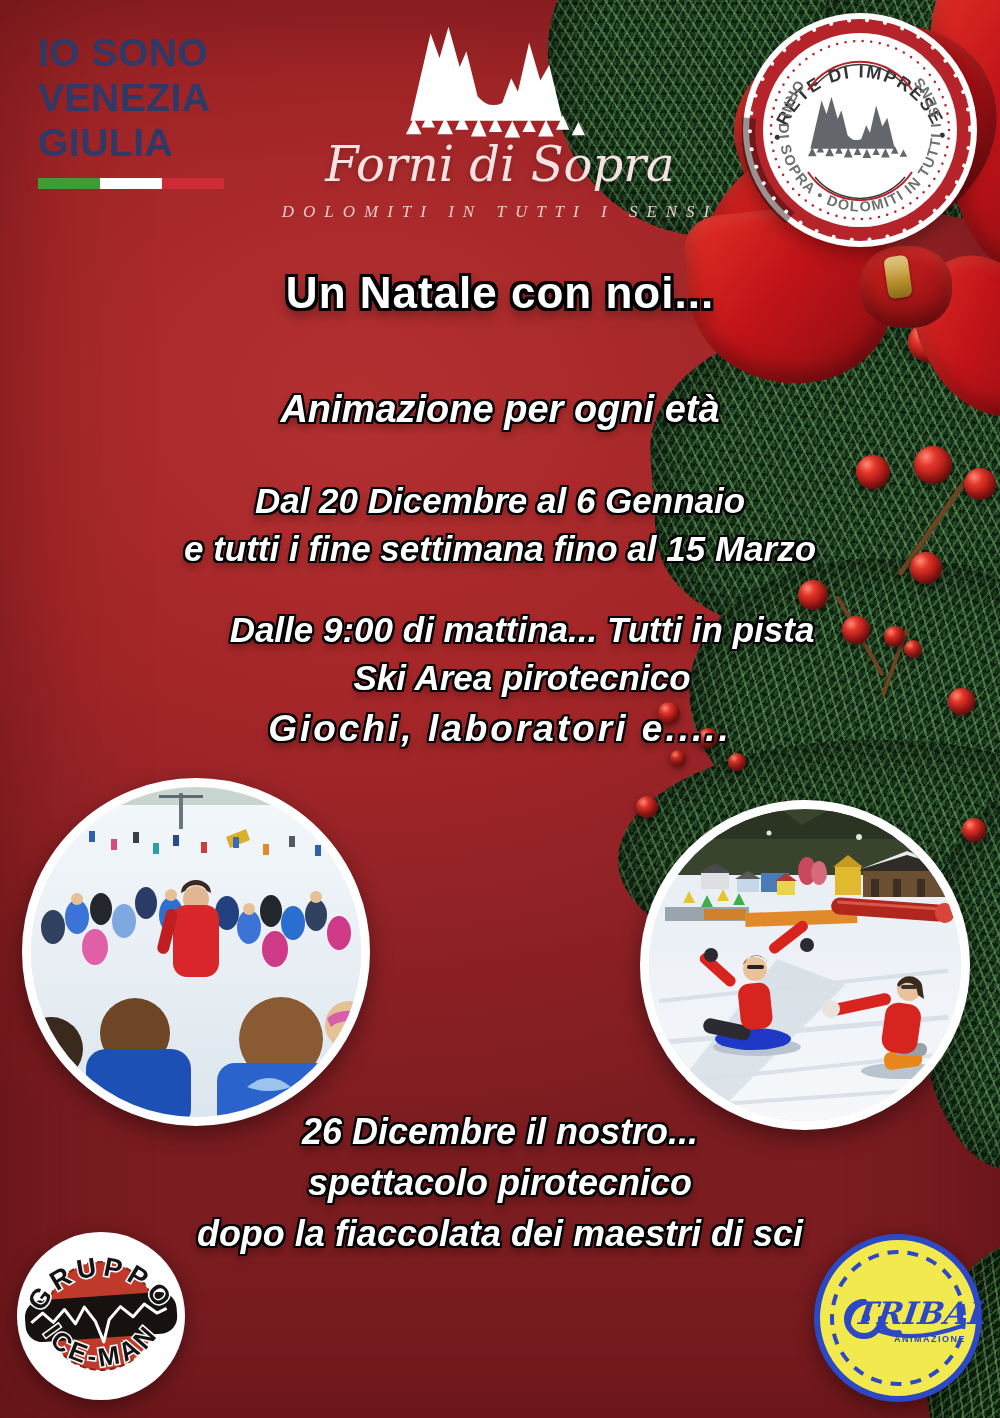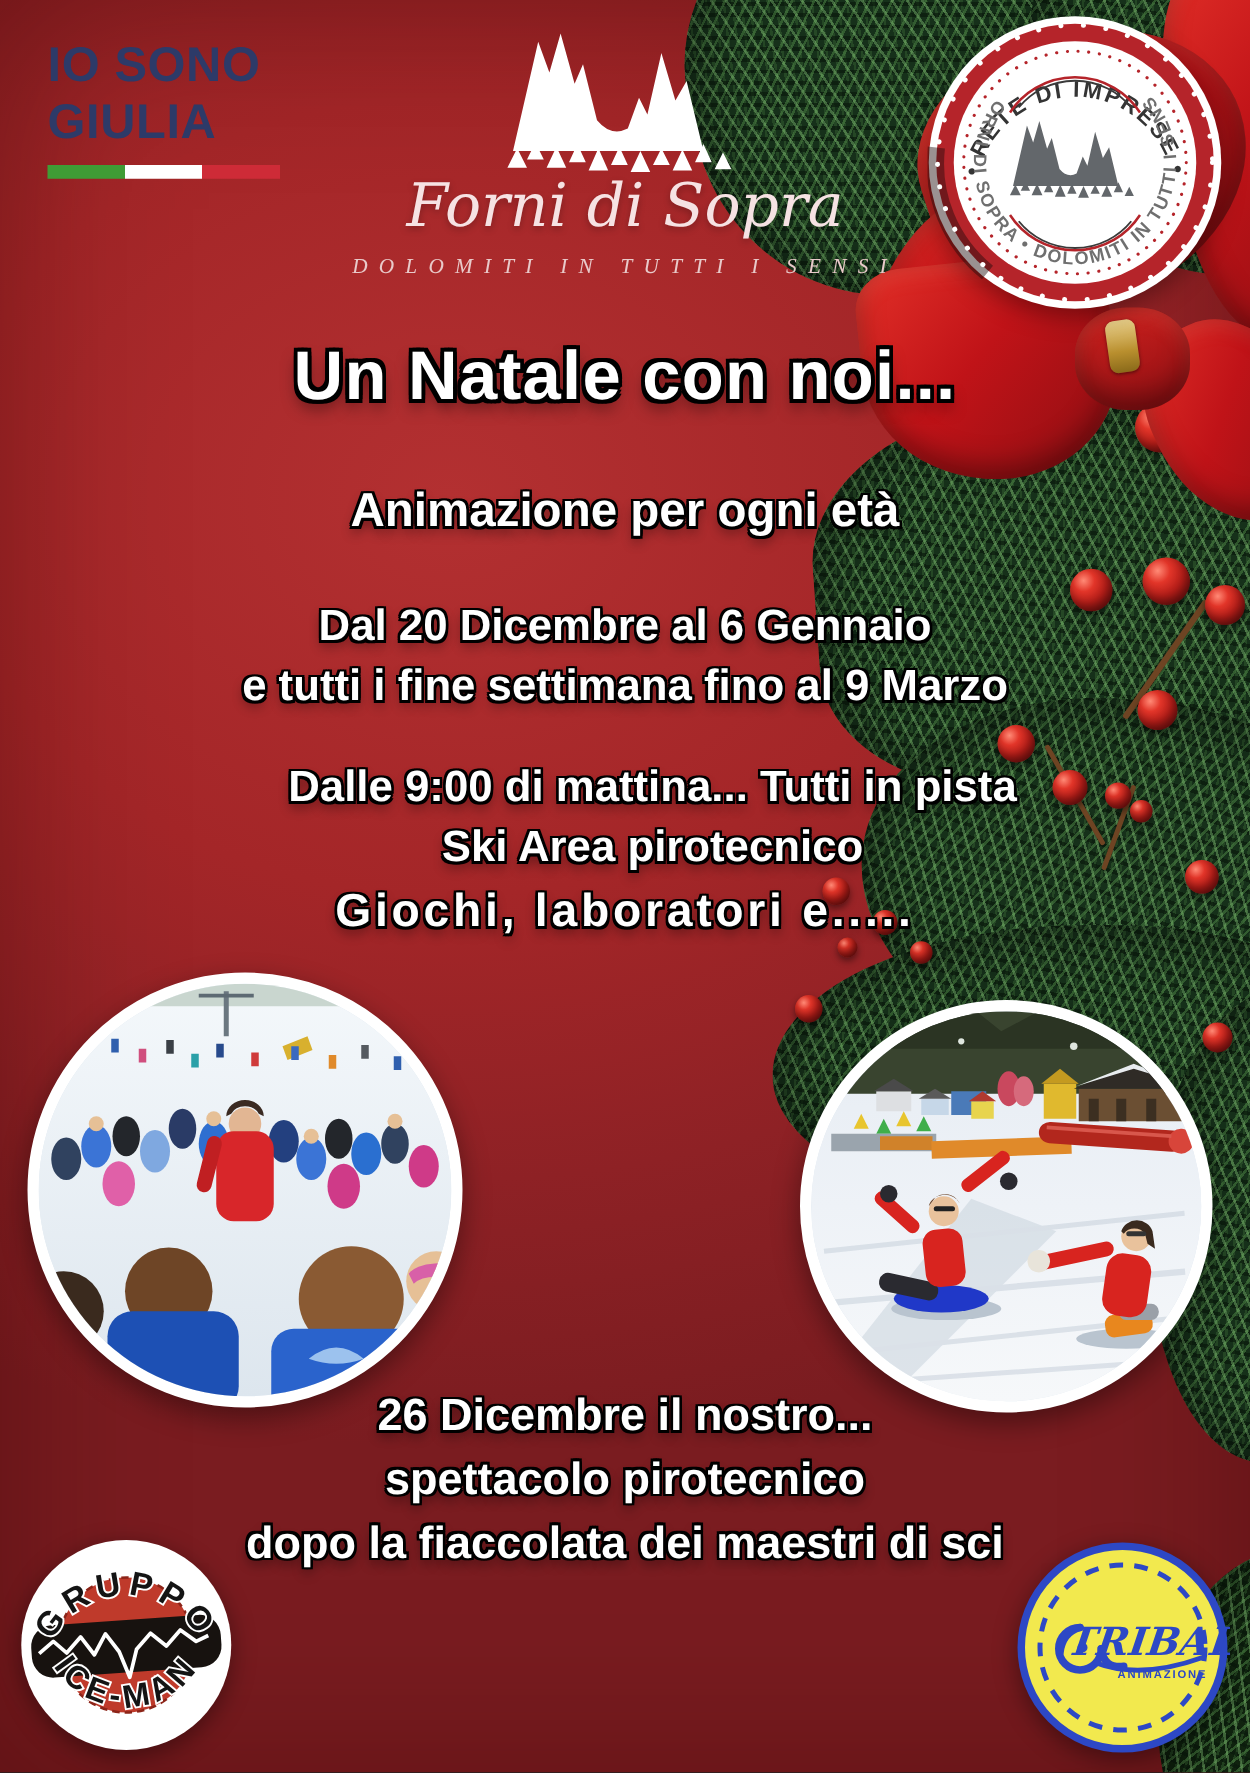--- a/index.html
+++ b/index.html
@@ -41,27 +41,27 @@
   .brand-script{font-family:"DejaVu Serif","Liberation Serif",serif;font-style:italic;
     font-size:48px;color:#f6e2e3;line-height:1;margin-top:-6px;text-shadow:0 2px 6px rgba(0,0,0,.25);}
   .brand-tag{font-family:"Liberation Serif",serif;font-size:17px;color:#e9caca;letter-spacing:9px;margin-top:14px;font-style:italic;}
   .badge{left:742px;top:12px;width:236px;height:236px;z-index:5;filter:drop-shadow(0 6px 10px rgba(0,0,0,.35));}
   
   .txt{position:absolute;left:0;right:0;text-align:center;color:#fff;font-weight:bold;z-index:7;}
   .stroke-sm{text-shadow:
     -2px -2px 0 #000,0 -2px 0 #000,2px -2px 0 #000,
     -2px 0 0 #000,2px 0 0 #000,
     -2px 2px 0 #000,0 2px 0 #000,2px 2px 0 #000,
-    0 5px 9px rgba(0,0,0,.45);}
+    0 5px 9px rgba(0,0,0,.45); font-style: italic;}
   .stroke-lg{text-shadow:
     -3px -3px 0 #000,0 -3px 0 #000,3px -3px 0 #000,
     -3px 0 0 #000,3px 0 0 #000,
     -3px 3px 0 #000,0 3px 0 #000,3px 3px 0 #000,
     0 7px 12px rgba(0,0,0,.5);}
-  .title{top:268px;font-size:55px;letter-spacing:1px;}
+  .title{top:268px;font-size:44px;letter-spacing:1px;}
   .subtitle{top:388px;font-size:38px;}
   .dates{top:477px;font-size:35px;line-height:1.36;}
   .schedule{top:606px;font-size:35px;line-height:1.36;padding-left:44px;}
   .acts{top:703px;font-size:37px;line-height:1.38;letter-spacing:3px;}
   .finale{top:1106px;font-size:36px;line-height:1.42;}
   
   .photo{position:absolute;border-radius:50%;border:9px solid #fff;overflow:hidden;
     box-shadow:0 8px 22px rgba(0,0,0,.4);z-index:7;background:#dfe8f0;}
   .photo svg{display:block;}
   
@@ -104,20 +104,21 @@
   <div class="bow" style="left:940px;top:-30px;width:130px;height:300px;border-radius:30% 0 40% 45%;transform:rotate(-8deg);z-index:4;"></div>
   <div class="bow" style="left:738px;top:28px;width:262px;height:212px;border-radius:45% 55% 60% 40%;transform:rotate(-18deg);z-index:4;"></div>
   <div class="bow" style="left:702px;top:148px;width:122px;height:205px;border-radius:50% 40% 55% 45%;transform:rotate(24deg);z-index:4;"></div>
   <div class="bow" style="left:690px;top:208px;width:202px;height:176px;border-radius:20% 20% 50% 60%;transform:rotate(-6deg);z-index:4;"></div>
   <div class="bow" style="left:924px;top:252px;width:126px;height:170px;border-radius:40% 50% 45% 55%;transform:rotate(-25deg);z-index:4;"></div>
   <div class="bow" style="left:860px;top:246px;width:92px;height:82px;border-radius:45%;z-index:4;background:linear-gradient(160deg,#d2221f,#8c0e12);"></div>
   <div class="gold" style="left:886px;top:256px;width:24px;height:42px;transform:rotate(-8deg);z-index:4;"></div>
 
   <div class="abs fvg">
     <div>IO SONO</div>
+    <div>VENEZIA</div>
     <div>GIULIA</div>
     <div class="flag"></div>
   </div>
 
   <div class="abs brand">
     <svg width="464" height="128" viewBox="0 0 464 128">
       <defs>
         <path id="mtn" d="M-80,40 L-62,-38 L-54,-16 L-46,-44 L-36,-8 L-30,-22 L-20,18 Q-10,30 2,24 L10,2 L16,14 L26,-30 L36,4 L44,-10 L56,40 Z"></path>
         <path id="trees" d="M-84,52 l7,-14 l7,14 z M-70,46 l6,-12 l6,12 z M-56,52 l7,-15 l7,15 z M-40,48 l6,-13 l6,13 z M-26,54 l7,-16 l7,16 z M-10,50 l6,-13 l6,13 z M4,55 l7,-15 l7,15 z M20,50 l6,-12 l6,12 z M34,54 l7,-15 l7,15 z M50,48 l6,-13 l6,13 z M64,53 l6,-12 l6,12 z"></path>
       </defs>
@@ -155,21 +156,21 @@
       <use href="#mtn" fill="#63676b"></use>
       <use href="#trees" fill="#63676b"></use>
     </g>
   </svg>
 
   <div class="txt title stroke-lg">Un Natale con noi...</div>
   <div class="txt subtitle stroke-sm">Animazione per ogni età</div>
 
   <div class="txt dates stroke-sm">
     <div>Dal 20 Dicembre al 6 Gennaio</div>
-    <div>e tutti i fine settimana fino al 9 Marzo</div>
+    <div>e tutti i fine settimana fino al 15 Marzo</div>
   </div>
 
   <div class="txt schedule stroke-sm">
     <div>Dalle 9:00 di mattina... Tutti in pista</div>
     <div>Ski Area pirotecnico</div>
   </div>
 
   <div class="txt acts stroke-sm">
     <div>Giochi, laboratori e.....</div>
   </div>

